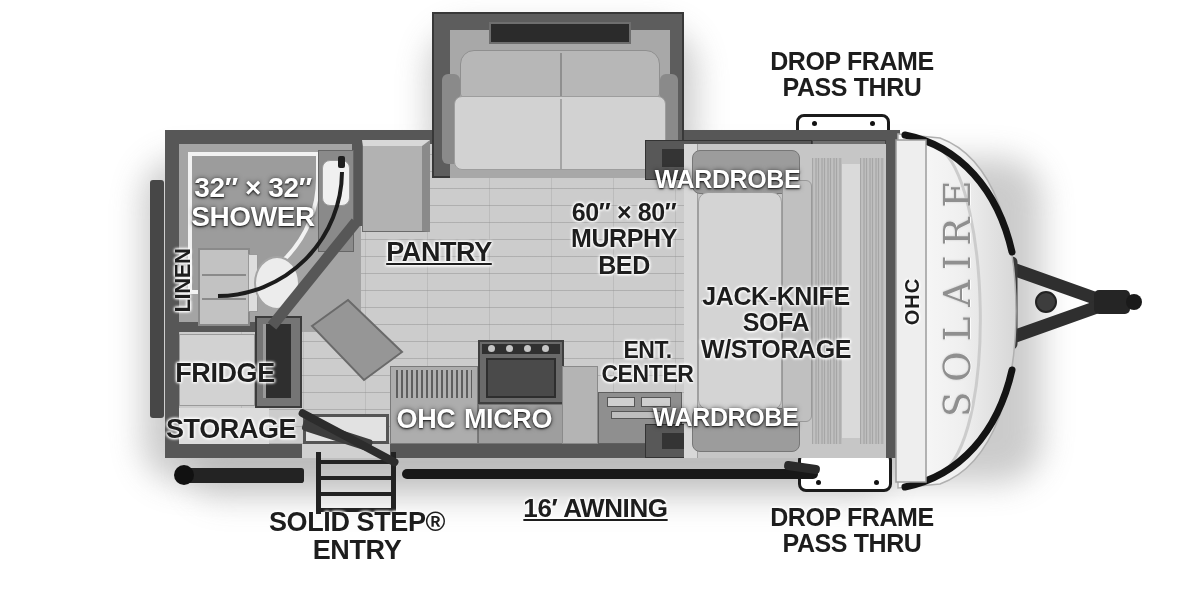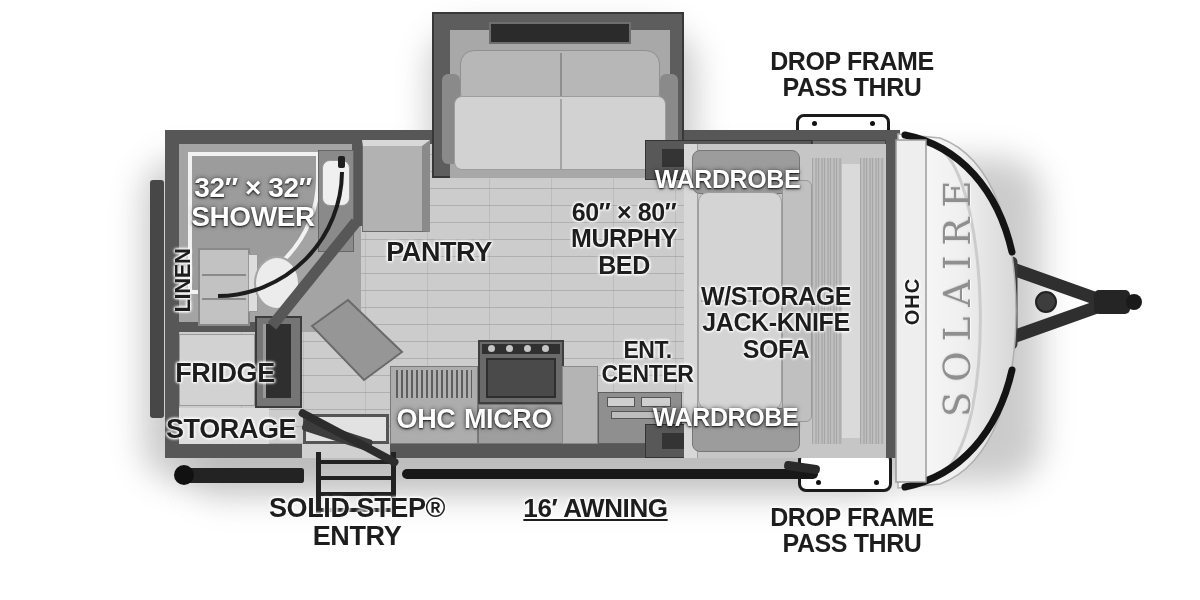--- a/index.html
+++ b/index.html
@@ -193,43 +193,43 @@
   <div class="lbl light" style="left:640px;top:166px;width:175px;font-size:25px;">WARDROBE</div>
   <div class="lbl light" style="left:638px;top:404px;width:175px;font-size:25px;">WARDROBE</div>
 
   <div class="lbl dark" style="left:543px;top:199px;width:162px;font-size:25px;">
     <div>60″ × 80″</div>
     <div>MURPHY</div>
     <div>BED</div>
   </div>
 
   <div class="lbl dark" style="left:670px;top:283px;width:212px;font-size:25px;">
+    <div>JACK-KNIFE SOFA</div>
     <div>W/STORAGE</div>
-    <div>JACK-KNIFE SOFA</div>
   </div>
 
   <div class="lbl light" style="left:184px;top:173px;width:138px;font-size:28px;">
     <div>32″ × 32″</div>
     <div>SHOWER</div>
   </div>
 
   <div class="lbl dark" style="left:128px;top:269px;width:110px;font-size:22px;transform:rotate(-90deg);">LINEN</div>
 
-  <div class="lbl dark" style="left:378px;top:238px;width:122px;font-size:27px;">PANTRY</div>
+  <div class="lbl dark" style="left:378px;top:238px;width:122px;font-size:27px;text-decoration:underline;">PANTRY</div>
   <div class="lbl dark" style="left:170px;top:359px;width:110px;font-size:27px;">FRIDGE</div>
   <div class="lbl dark" style="left:166px;top:415px;width:114px;font-size:27px;">STORAGE</div>
 
   <div class="lbl light" style="left:392px;top:405px;width:68px;font-size:27px;">OHC</div>
   <div class="lbl light" style="left:460px;top:405px;width:92px;font-size:27px;text-align:right;">MICRO</div>
 
   <div class="lbl dark" style="left:599px;top:338px;width:97px;font-size:23px;">
     <div>ENT.</div>
     <div>CENTER</div>
   </div>
 
   <div class="lbl dark" style="left:878px;top:291px;width:68px;font-size:20px;transform:rotate(-90deg);letter-spacing:1px;">OHC</div>
 
   <div class="brandlbl" style="left:842px;top:281px;width:230px;height:42px;transform:rotate(-90deg);">SolAire</div>
 
   <div class="lbl dark" style="left:518px;top:495px;width:155px;font-size:26px;text-decoration:underline;">16′ AWNING</div>
-  <div class="lbl dark" style="left:228px;top:494px;width:258px;font-size:27px;">SOLID STEP® ENTRY</div>
+  <div class="lbl dark" style="left:228px;top:508px;width:258px;font-size:27px;">SOLID STEP® ENTRY</div>
 
 </div>
 
 </body></html>

